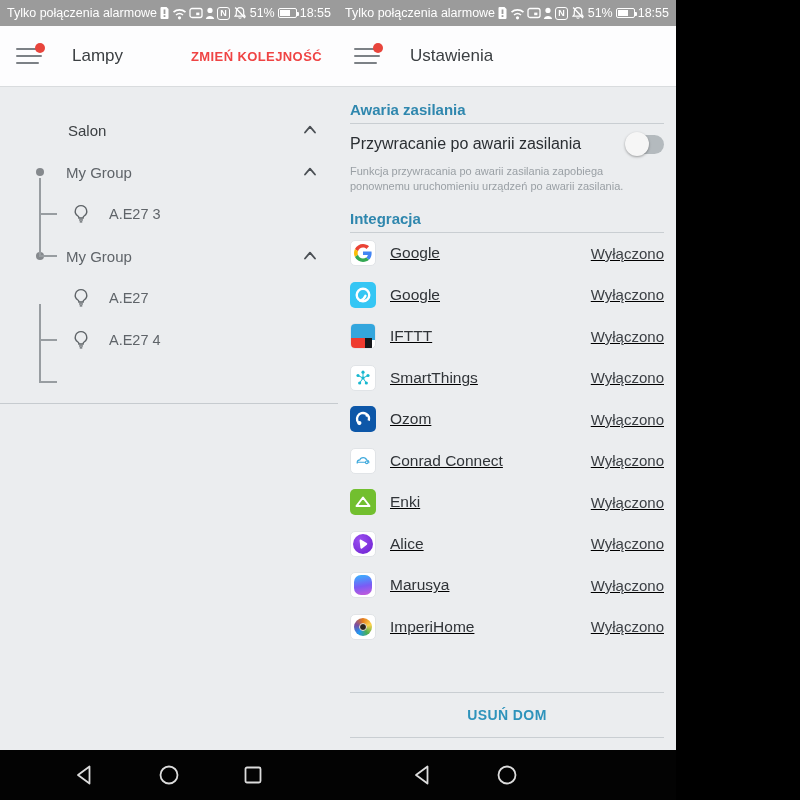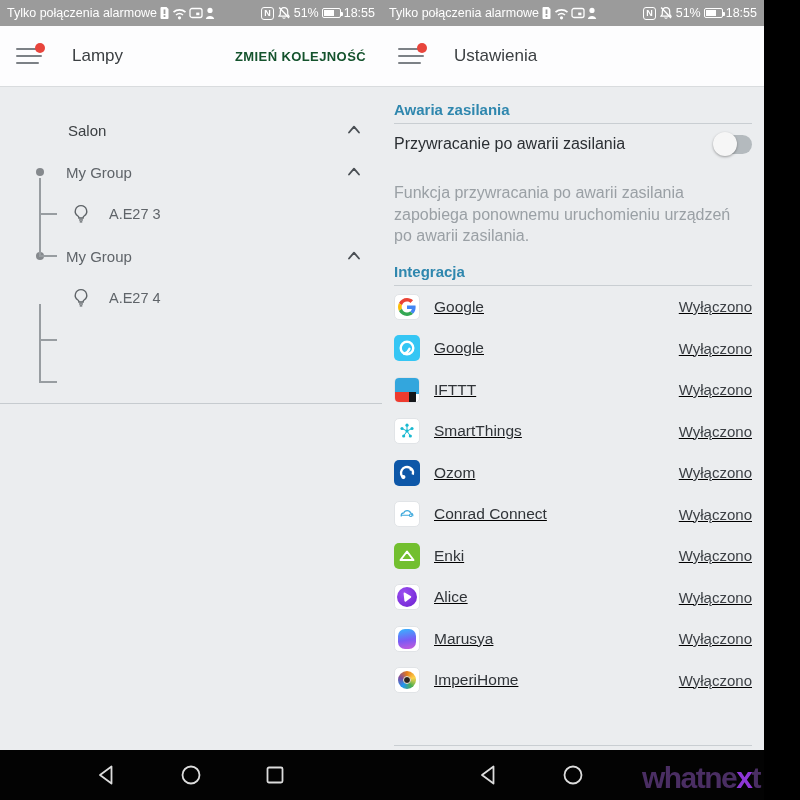--- a/index.html
+++ b/index.html
@@ -1,17 +1,17 @@
 <!DOCTYPE html>
 <html><head>
 <meta charset="utf-8">
 <style>
   * { margin:0; padding:0; box-sizing:border-box; }
   html,body { width:800px; height:800px; font-family:"Liberation Sans", sans-serif; background:#000; }
-  .screens { width:764px; height:800px; display:flex;border-radius:23px; }
+  .screens { width:676px; height:800px; display:flex;border-radius:23px; }
   .panel { width:400px; height:800px; position:relative; background:#ebedef; overflow:hidden; }
 
   
   .statusbar { height:26px; background:#9b9b9b; color:#fff; display:flex; align-items:center;
                padding:0 7px; font-size:12.5px; white-space:nowrap; }
   .sb-left { display:flex; align-items:center; gap:2px; }
   .sb-right { margin-left:auto; display:flex; align-items:center; gap:3px; }
   .sb-ic { display:inline-flex; align-items:center; }
   .nfc-box { border:1.2px solid #fff; border-radius:3px; font-size:9px; font-weight:bold;
              line-height:11px; padding:0 2px; }
@@ -23,21 +23,21 @@
   .header { height:61px; background:#fdfdfe; display:flex; align-items:center;
             padding:0 16px; border-bottom:1px solid #d9dcde; }
   .burger { position:relative; width:26px; height:18px; cursor:pointer; }
   .burger i { position:absolute; left:0; height:2px; background:#7c8186; border-radius:1px; display:block; }
   .burger i:nth-child(1){ top:1px; width:22px; }
   .burger i:nth-child(2){ top:8px; width:26px; }
   .burger i:nth-child(3){ top:15px; width:23px; }
   .burger .dot { position:absolute; top:-4px; right:-3px; width:10px; height:10px;
                  background:#e8453c; border-radius:50%; }
   .h-title { margin-left:30px; font-size:17px; color:#3c4043; }
-  .h-action { margin-left:auto; font-size:13px; font-weight:bold; color:#14532d; letter-spacing:.4px; cursor:pointer; }
+  .h-action { margin-left:auto; font-size:13px; font-weight:bold; color:#ef4444; letter-spacing:.4px; cursor:pointer; }
 
   .content { position:absolute; top:87px; bottom:50px; left:0; right:0; background:#ebedef; }
 
   
   .tree { position:relative; height:100%; padding-top:22px; }
   .t-row { height:42px; display:flex; align-items:center; padding-right:18px; font-size:15px; }
   .t-row .chev { margin-left:auto; display:flex; }
   .t-salon { padding-left:68px; color:#3c4043; }
   .t-group { padding-left:36px; color:#5f6469; }
   .t-group .g-dot { width:8px; height:8px; border-radius:50%; background:#85898d; margin-right:22px; }
@@ -48,21 +48,21 @@
 
   
   .settings { padding:0 12px; }
   .sec-title { margin-top:14px; font-size:15px; font-weight:bold; color:#2f87ae; }
   .rule { height:1px; background:#c9ced2; margin-top:5px; }
   .tog-row { height:40px; display:flex; align-items:center; justify-content:space-between; }
   .tog-label { font-size:16px; color:#2b2f33; }
   .toggle { width:36px; height:19px; border-radius:10px; background:#b4babe; position:relative; cursor:pointer; }
   .toggle .thumb { position:absolute; left:-3px; top:-2.5px; width:24px; height:24px; border-radius:50%;
                    background:#f6f6f6; box-shadow:0 1px 2.5px rgba(0,0,0,.35); }
-  .desc { font-size:16px; line-height:1.35; color:#9aa0a5; max-width:362px;margin-top:18px; }
+  .desc { font-size:11px; line-height:1.35; color:#9aa0a5; max-width:362px; }
   .sec-title.second { margin-top:16px; }
   .int-row { height:41.5px; display:flex; align-items:center; cursor:pointer;text-decoration:underline; }
   .int-ic { width:26px; height:26px; border-radius:5px; margin-right:14px; flex:none;
             display:flex; align-items:center; justify-content:center; position:relative; overflow:hidden; }
   .int-ic.white { background:#fff; border:1px solid #e1e4e7; }
   .int-name { font-size:15.5px; color:#303438; }
   .int-status { margin-left:auto; font-size:15px; color:#3c4045; }
   .spacer { height:44px; }
   .btn-row { height:44px; display:flex; align-items:center; justify-content:center; }
   .btn-teal { font-size:14px; font-weight:bold; color:#2e93bb; letter-spacing:.4px; cursor:pointer; }
@@ -197,20 +197,30 @@
         <div class="t-row t-group">
           <span class="g-dot"></span>
           <span>My Group</span>
           <span class="chev">
             <svg width="20" height="20" viewBox="0 0 24 24">
                 <polyline points="6,15 12,8 18,15" fill="none" stroke="#4a4f54" stroke-width="2.2" stroke-linecap="round" stroke-linejoin="round"></polyline>
               </svg>
           </span>
         </div>
 
+        <div class="t-row t-dev">
+          <span class="bulb">
+            <svg width="22" height="22" viewBox="0 0 24 24">
+                <path d="M12 2.8a6.2 6.2 0 0 0-3.4 11.4c.7.5 1.1 1.4 1.1 2.2h4.6c0-.8.4-1.7 1.1-2.2A6.2 6.2 0 0 0 12 2.8z" fill="none" stroke="#5f6468" stroke-width="1.5"></path>
+                <line x1="9.9" y1="18.5" x2="14.1" y2="18.5" stroke="#5f6468" stroke-width="1.4"></line>
+                <line x1="10.6" y1="20.6" x2="13.4" y2="20.6" stroke="#5f6468" stroke-width="1.4"></line>
+              </svg>
+          </span>
+          <span>A.E27</span>
+        </div>
 
         <div class="t-row t-dev">
           <span class="bulb">
             <svg width="22" height="22" viewBox="0 0 24 24">
                 <path d="M12 2.8a6.2 6.2 0 0 0-3.4 11.4c.7.5 1.1 1.4 1.1 2.2h4.6c0-.8.4-1.7 1.1-2.2A6.2 6.2 0 0 0 12 2.8z" fill="none" stroke="#5f6468" stroke-width="1.5"></path>
                 <line x1="9.9" y1="18.5" x2="14.1" y2="18.5" stroke="#5f6468" stroke-width="1.4"></line>
                 <line x1="10.6" y1="20.6" x2="13.4" y2="20.6" stroke="#5f6468" stroke-width="1.4"></line>
               </svg>
           </span>
           <span>A.E27 4</span>
@@ -466,17 +476,16 @@
       <span class="nav-btn">
         <svg width="24" height="24" viewBox="0 0 24 24">
             <circle cx="12" cy="12" r="8.5" fill="none" stroke="#dcdcdc" stroke-width="1.8"></circle>
           </svg>
       </span>
       <span class="nav-btn" style="visibility:hidden;">
         <svg width="24" height="24" viewBox="0 0 24 24">
             <rect x="4.5" y="4.5" width="15" height="15" rx="1.5" fill="none" stroke="#dcdcdc" stroke-width="1.8"></rect>
           </svg>
       </span>
-      <span class="watermark"><span>whatne</span><span class="wx">x</span><span>t</span></span>
     </div>
   </div>
 
 </div>
 
 </body></html>

